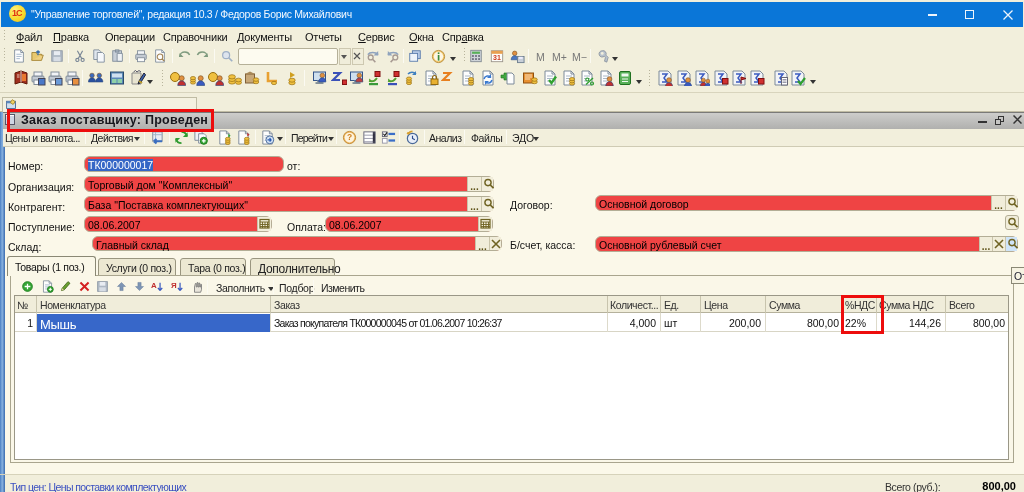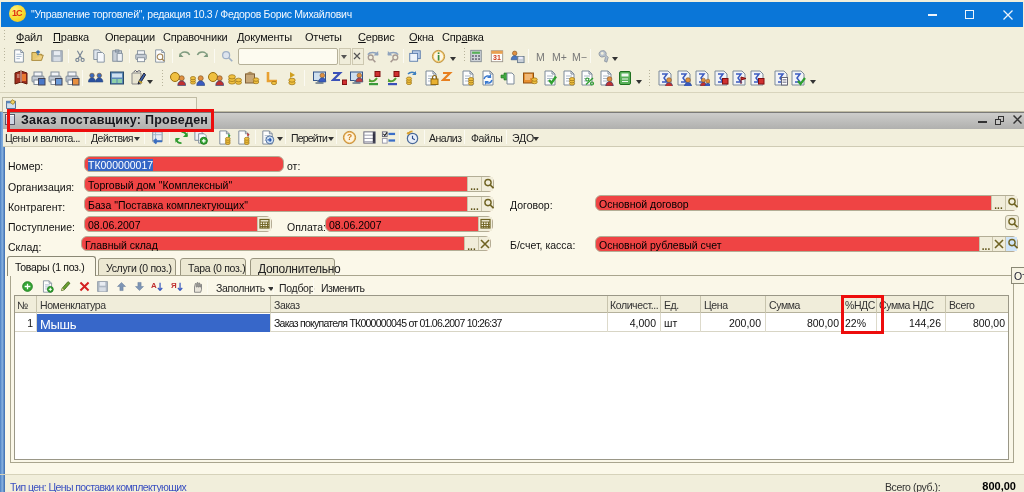--- a/index.html
+++ b/index.html
@@ -563,21 +563,21 @@
           <rect x="1" y="1.5" width="9" height="8.5" fill="none" stroke="#6f6322" stroke-width="1.2"></rect>
           <path d="M1 4h9M3.5 4v6M6 4v6M8.5 4v6M1 6.5h9M1 8.5h9" stroke="#6f6322" stroke-width="0.9"></path>
         </svg>
       </div></div>
 <div class="fld" style="left:325px;top:216px;width:168px;height:16px">08.06.2007<div class="fbtn" style="right:0px;width:14px">
         <svg width="11" height="11" viewBox="0 0 11 11" style="position:absolute;left:1px;top:1px">
           <rect x="1" y="1.5" width="9" height="8.5" fill="none" stroke="#6f6322" stroke-width="1.2"></rect>
           <path d="M1 4h9M3.5 4v6M6 4v6M8.5 4v6M1 6.5h9M1 8.5h9" stroke="#6f6322" stroke-width="0.9"></path>
         </svg>
       </div></div>
-<div class="fld" style="left:81px;top:236px;width:410px;height:15px">Главный склад<div class="fbtn" style="right:12px;width:14px"><b style="font-size:10px;color:#5f5318;position:relative;top:3px">...</b></div><div class="fbtn" style="right:0px;width:12px">
+<div class="fld" style="left:92px;top:236px;width:410px;height:15px">Главный склад<div class="fbtn" style="right:12px;width:14px"><b style="font-size:10px;color:#5f5318;position:relative;top:3px">...</b></div><div class="fbtn" style="right:0px;width:12px">
         <svg width="10" height="10" viewBox="0 0 10 10" style="position:absolute;left:1px;top:2px">
           <path d="M1 1l8 8M9 1L1 9" stroke="#6f6322" stroke-width="1.6"></path>
         </svg>
       </div></div>
 <div class="fld" style="left:595px;top:195px;width:423px;height:16px">Основной договор<div class="fbtn" style="right:12px;width:14px"><b style="font-size:10px;color:#5f5318;position:relative;top:3px">...</b></div><div class="fbtn" style="right:0px;width:12px">
         <svg width="12" height="12" viewBox="0 0 12 12" style="position:absolute;left:1px;top:1px">
           <circle cx="5" cy="4.6" r="3.1" fill="none" stroke="#6f6322" stroke-width="1.4"></circle>
           <path d="M7.3 7l3.2 3.2" stroke="#6f6322" stroke-width="1.7"></path>
         </svg>
       </div></div>

